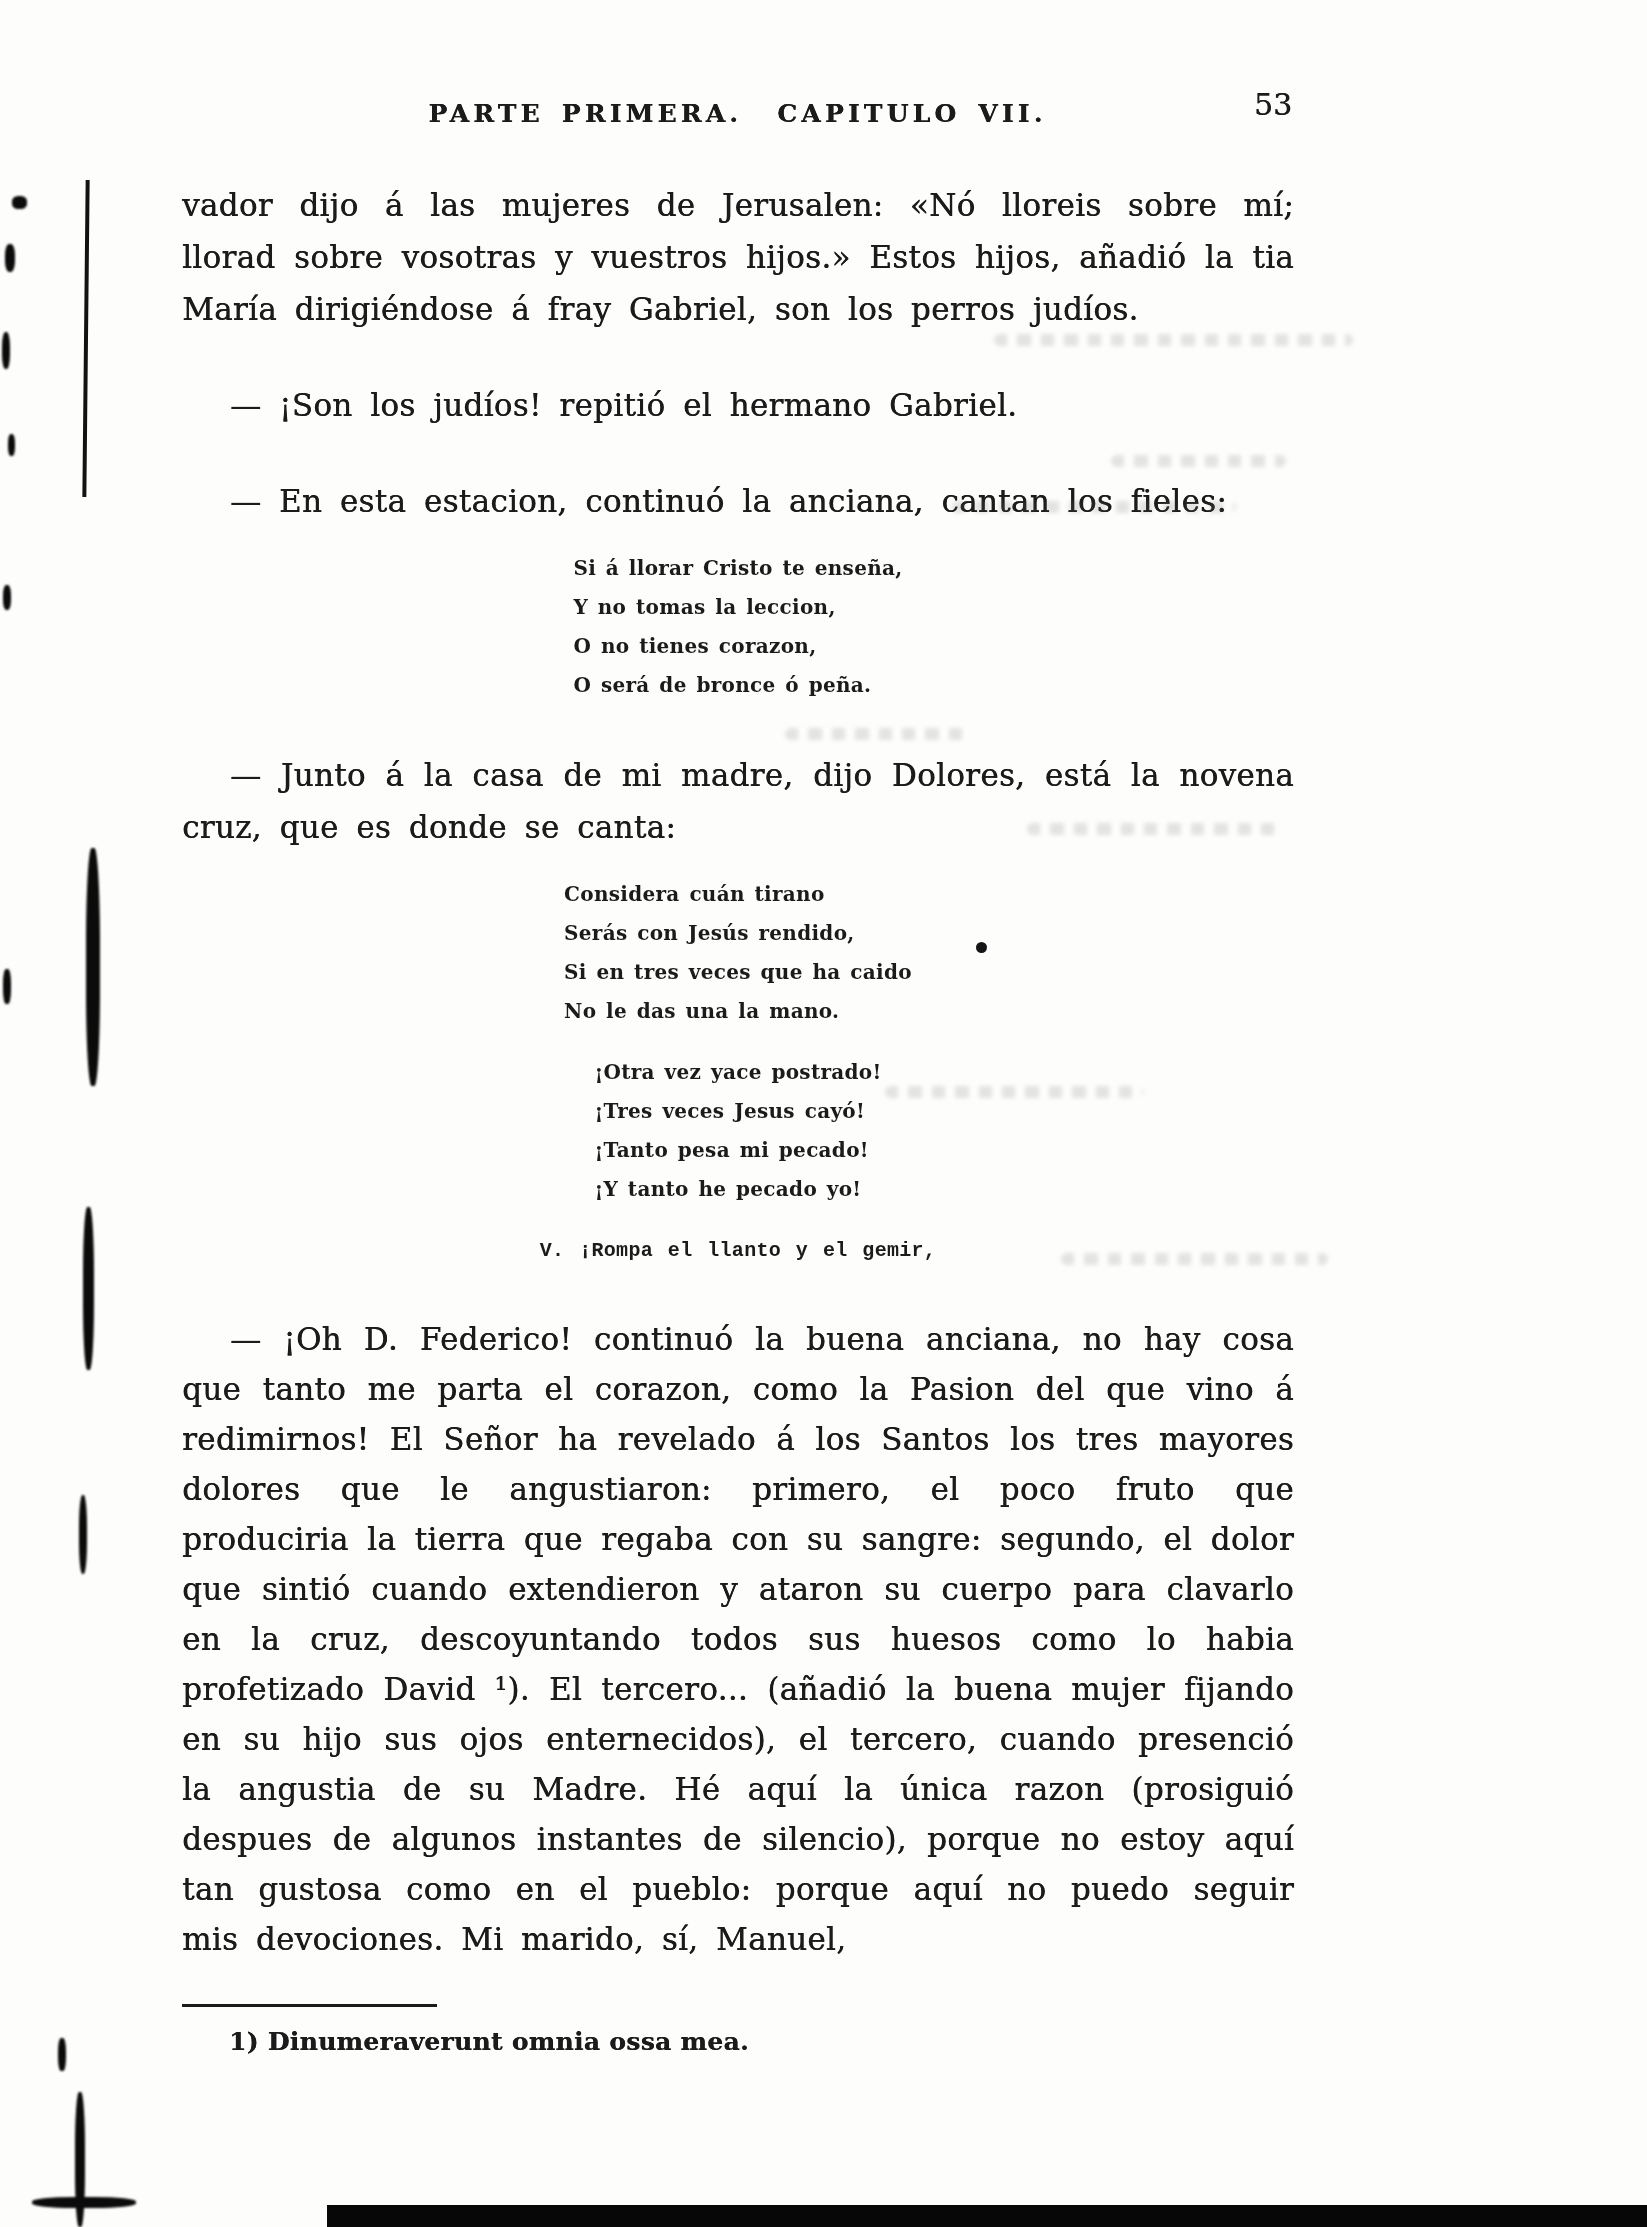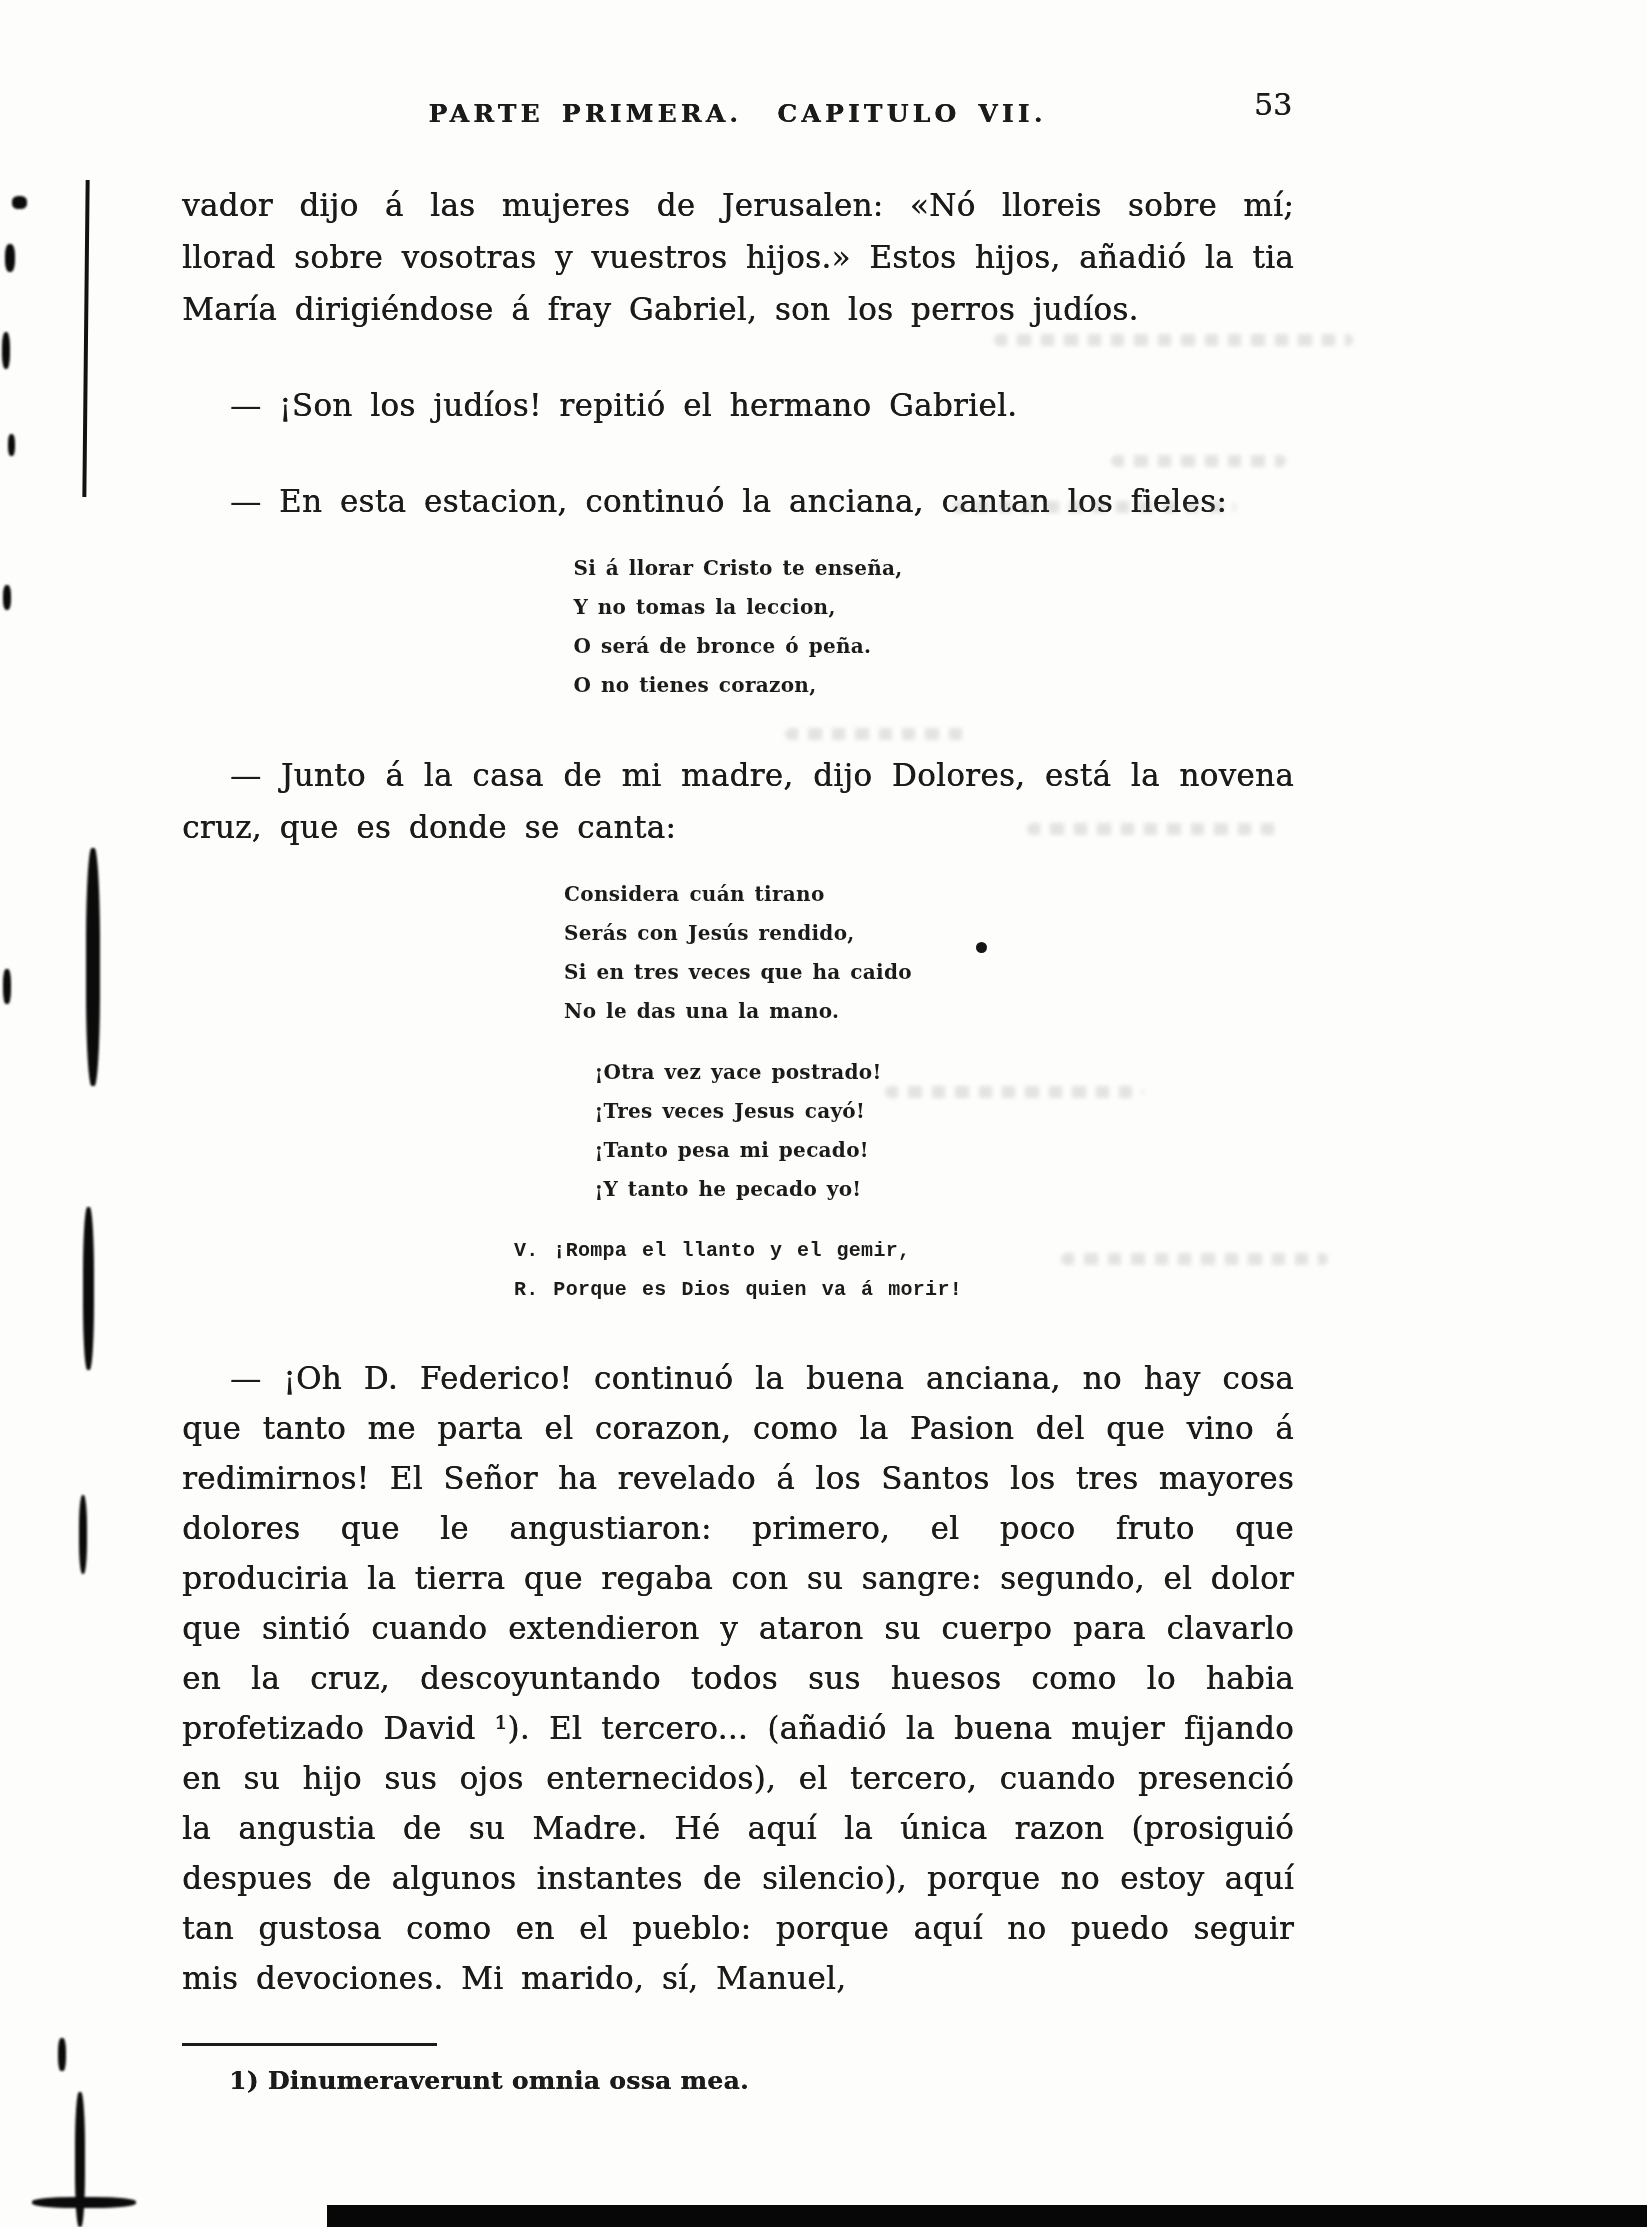--- a/index.html
+++ b/index.html
@@ -93,22 +93,22 @@
 
     <p class="bodytext">vador dijo á las mujeres de Jerusalen: «Nó lloreis sobre mí; llorad sobre vosotras y vuestros hijos.» Estos hijos, añadió la tia María dirigiéndose á fray Gabriel, son los perros judíos.</p>
 
     <p class="bodytext dialog">— ¡Son los judíos! repitió el hermano Gabriel.</p>
 
     <p class="bodytext dialog">— En esta estacion, continuó la anciana, cantan los fieles:</p>
 
     <div class="verse">
       <div>Si á llorar Cristo te enseña,</div>
       <div>Y no tomas la leccion,</div>
+      <div>O no tienes corazon,</div>
       <div>O será de bronce ó peña.</div>
-      <div>O no tienes corazon,</div>
     </div>
 
     <p class="bodytext dialog">— Junto á la casa de mi madre, dijo Dolores, está la novena cruz, que es donde se canta:</p>
 
     <div class="verse">
       <div>Considera cuán tirano</div>
       <div>Serás con Jesús rendido,</div>
       <div>Si en tres veces que ha caido</div>
       <div>No le das una la mano.</div>
     </div>
@@ -116,21 +116,20 @@
 
     <div class="verse">
       <div>¡Otra vez yace postrado!</div>
       <div>¡Tres veces Jesus cayó!</div>
       <div>¡Tanto pesa mi pecado!</div>
       <div>¡Y tanto he pecado yo!</div>
     </div>
 
     <div class="verse responsory">
       <div>V. ¡Rompa el llanto y el gemir,</div>
-      <div>R. Porque es Dios quien va á morir!</div>
     </div>
 
     <p class="bodytext dialog last">— ¡Oh D. Federico! continuó la buena anciana, no hay cosa que tanto me parta el corazon, como la Pasion del que vino á redimirnos! El Señor ha revelado á los Santos los tres mayores dolores que le angustiaron: primero, el poco fruto que produciria la tierra que regaba con su sangre: segundo, el dolor que sintió cuando extendieron y ataron su cuerpo para clavarlo en la cruz, descoyuntando todos sus huesos como lo habia profetizado David ¹). El tercero... (añadió la buena mujer fijando en su hijo sus ojos enternecidos), el tercero, cuando presenció la angustia de su Madre. Hé aquí la única razon (prosiguió despues de algunos instantes de silencio), porque no estoy aquí tan gustosa como en el pueblo: porque aquí no puedo seguir mis devociones. Mi marido, sí, Manuel,</p>
 
     <div class="foot-rule"></div>
     <p class="footnote">1) Dinumeraverunt omnia ossa mea.</p>
   </div>
 
   <div class="crease" style="left:84px; top:180px; width:4.2px; height:317px;"></div>
   <div class="mark" style="left:11.7px; top:196px; width:15px; height:13.4px;"></div>

